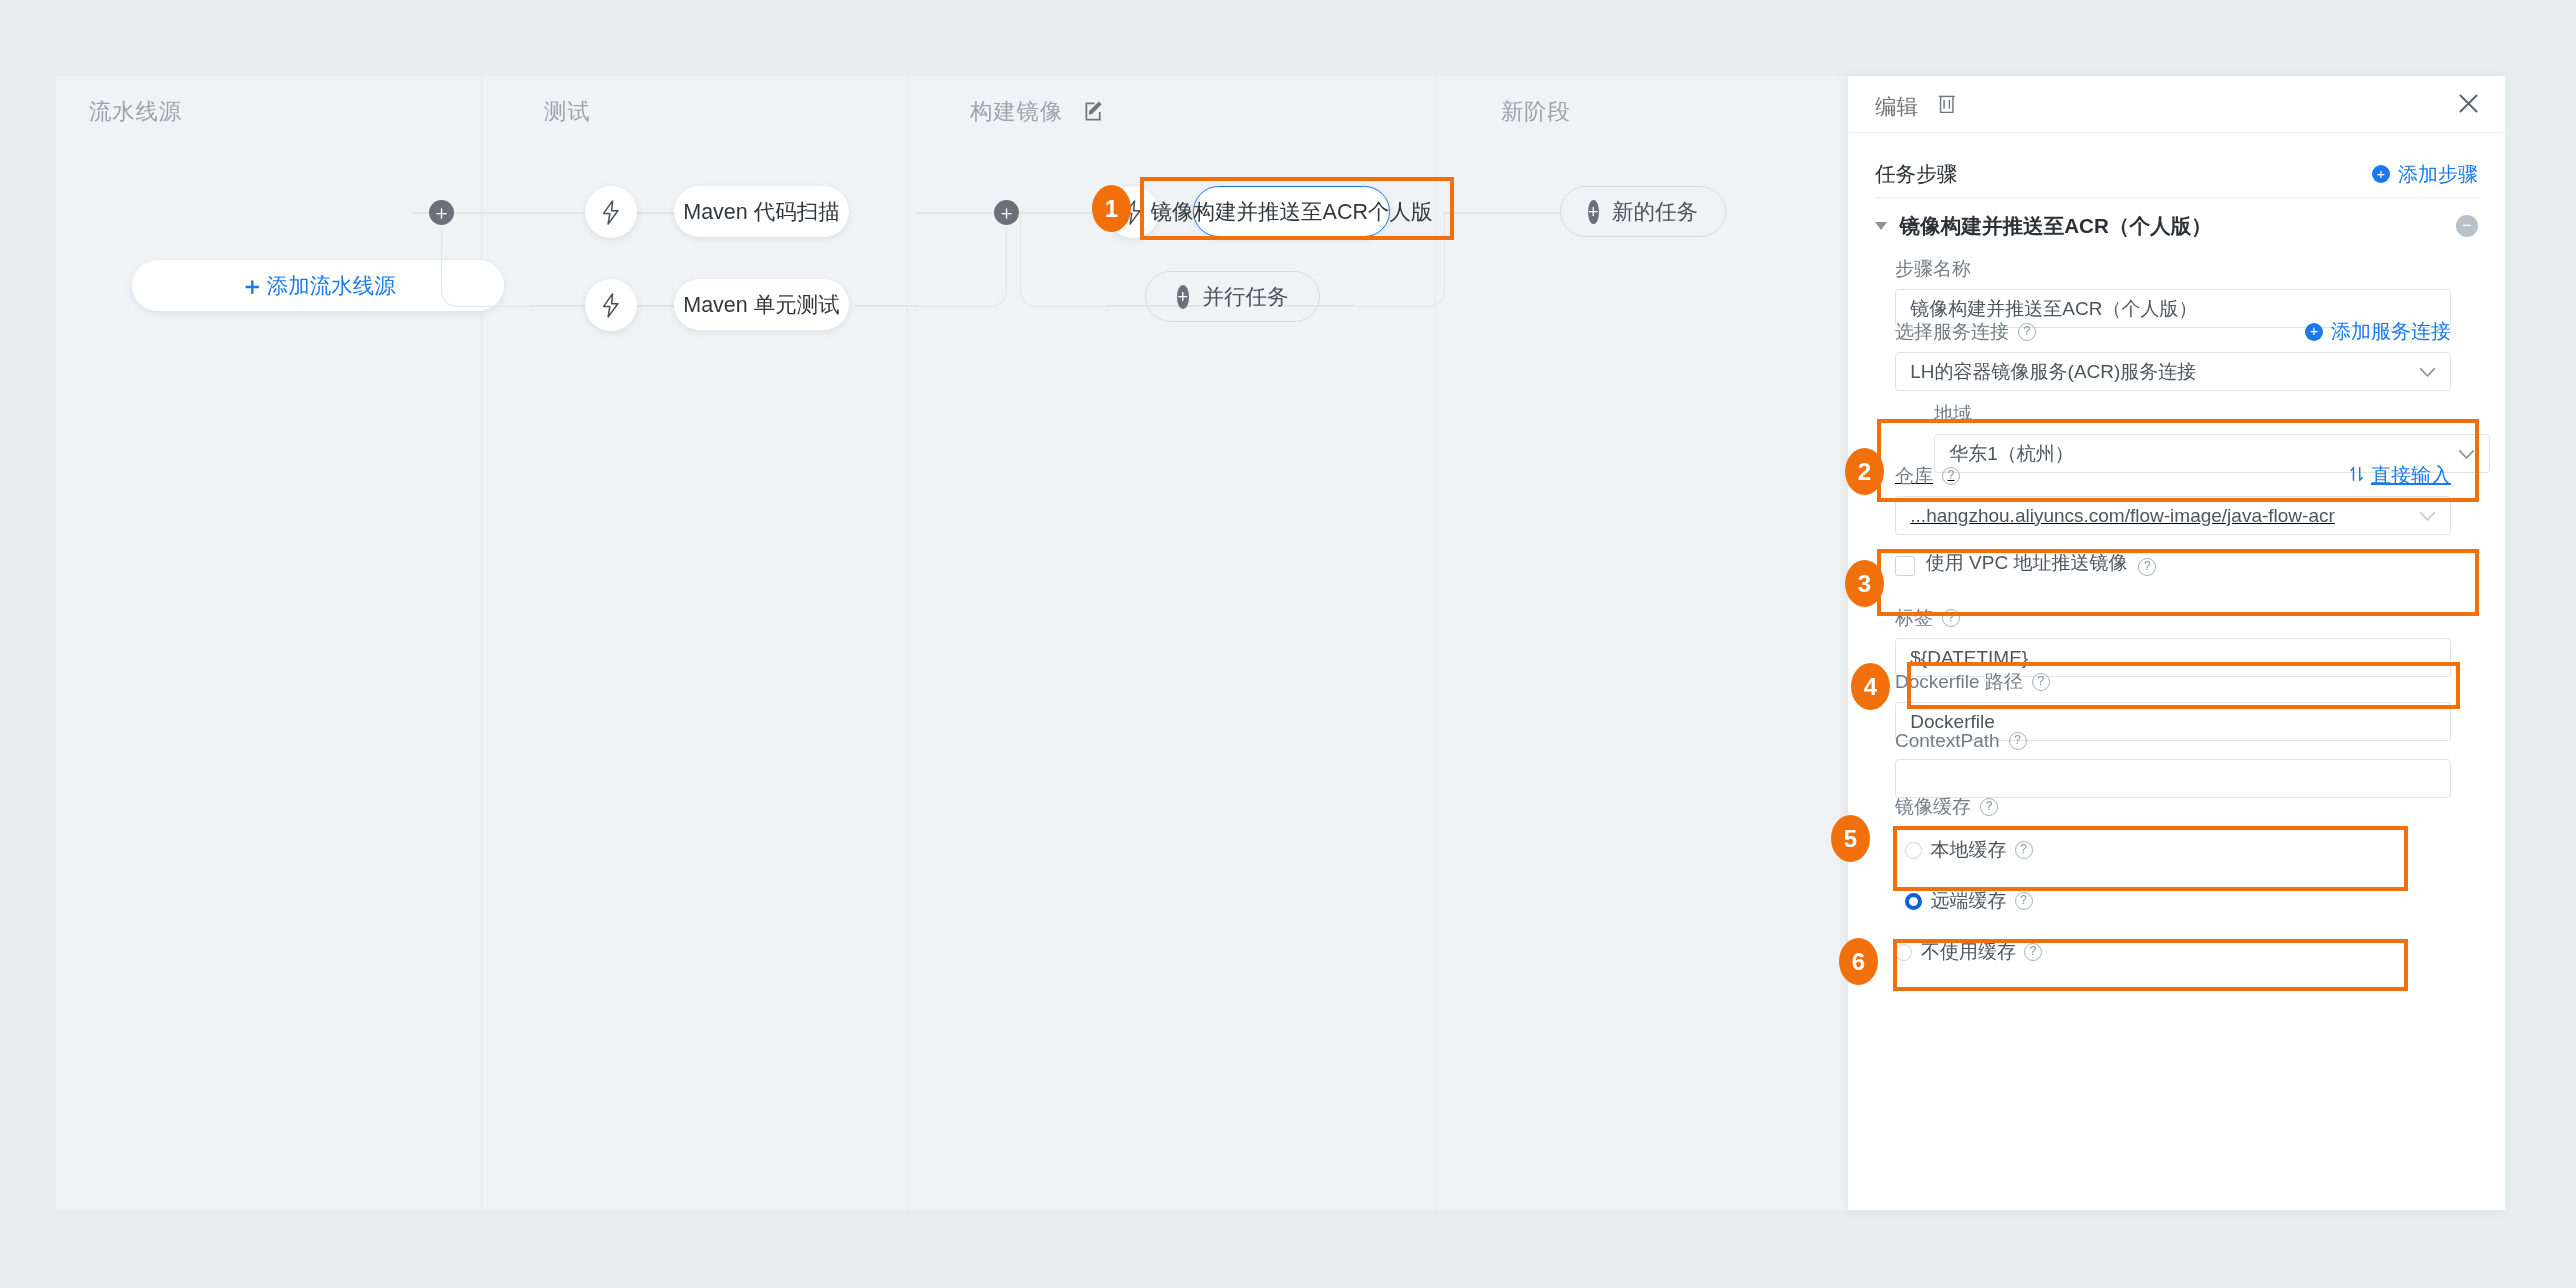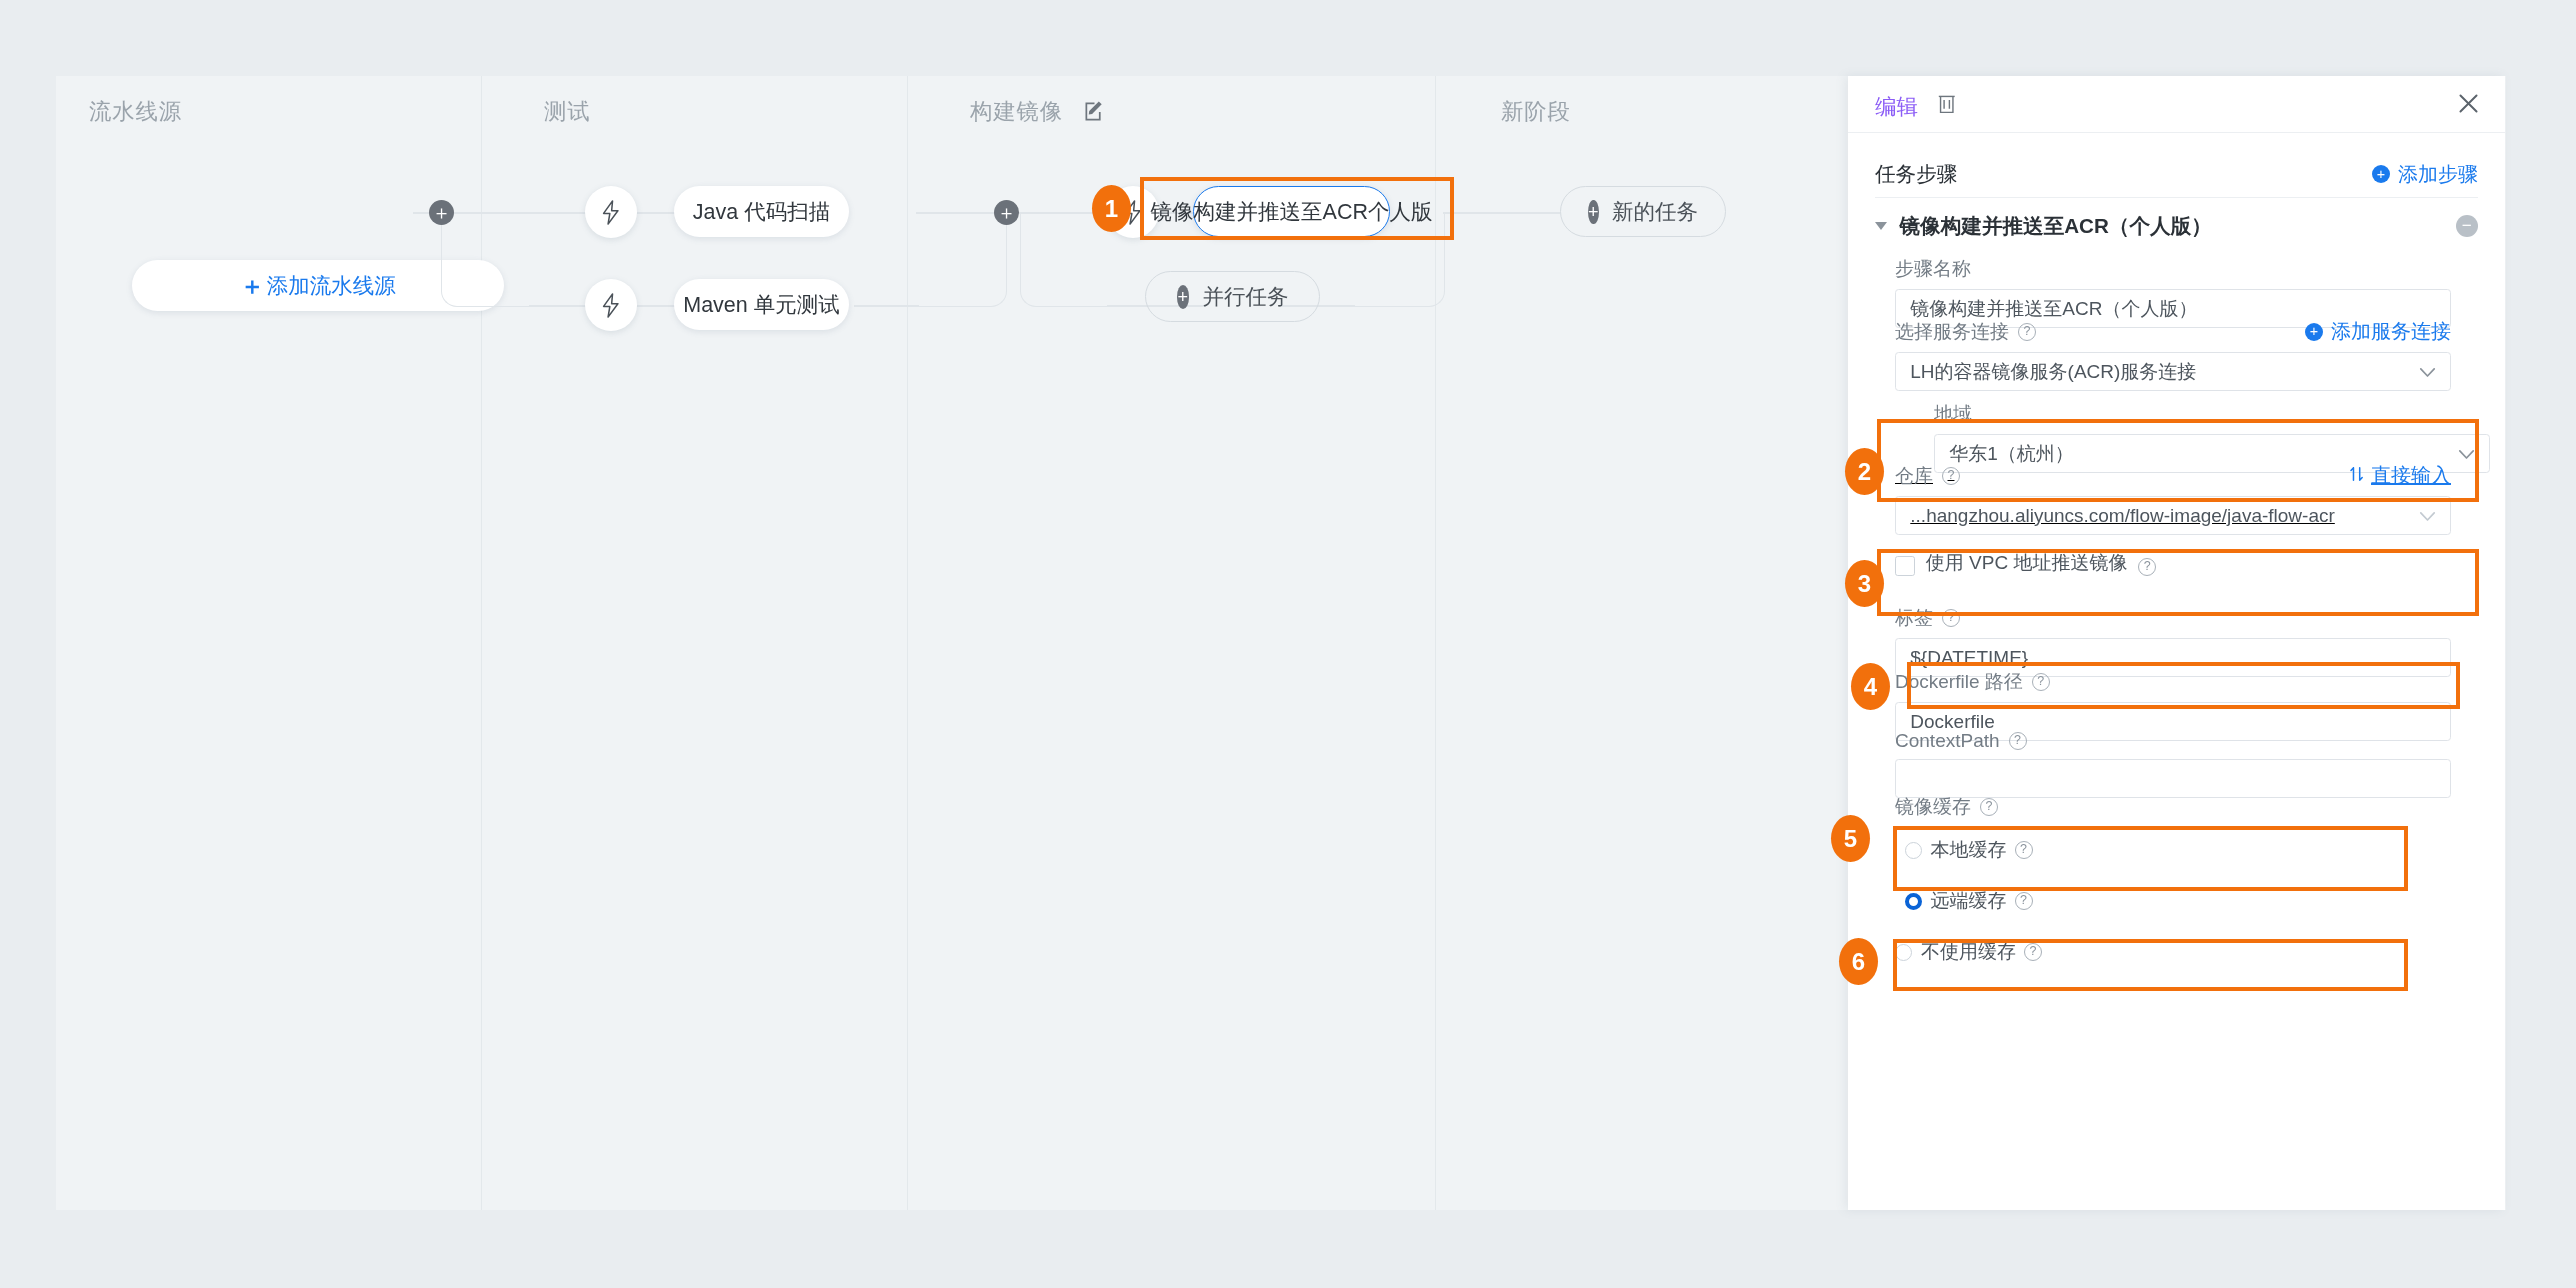--- a/index.html
+++ b/index.html
@@ -196,21 +196,21 @@
   .panel-head {
     position: relative;
     height: 56px;
     border-bottom: 0.9px solid #eceff2;
   }
   .panel-title {
     position: absolute;
     left: 27px;
     top: 16px;
     font-size: 21.5px;
-    color: #8b5cf6;
+    color: #737373;
   }
   .panel-trash {
     position: absolute;
     left: 88px;
     top: 16px;
     cursor: pointer;
   }
   .panel-close {
     position: absolute;
     right: 24px;
@@ -511,21 +511,21 @@
         <path d="M14 1 L4 15 H11 L9 27 L20 12 H13 Z"></path>
       </svg>
     </div>
     <div class="bolt-node" style="left:529px; top:203px;">
       <svg width="21.5" height="25" viewBox="0 0 24 28" fill="none" stroke="#4a5158" stroke-width="1.7" stroke-linejoin="round">
         <path d="M14 1 L4 15 H11 L9 27 L20 12 H13 Z"></path>
       </svg>
     </div>
 
     <div class="task-pill" style="left:618px; top:110px; width:175px;">
-      <span>Java 代码扫描</span>
+      <span>Maven 代码扫描</span>
     </div>
     <div class="task-pill" style="left:618px; top:203px; width:175px;">
       <span>Maven 单元测试</span>
     </div>
 
     <div class="bolt-node" style="left:1051px; top:110px;">
       <svg width="21.5" height="25" viewBox="0 0 24 28" fill="none" stroke="#4a5158" stroke-width="1.7" stroke-linejoin="round">
         <path d="M14 1 L4 15 H11 L9 27 L20 12 H13 Z"></path>
       </svg>
     </div>

